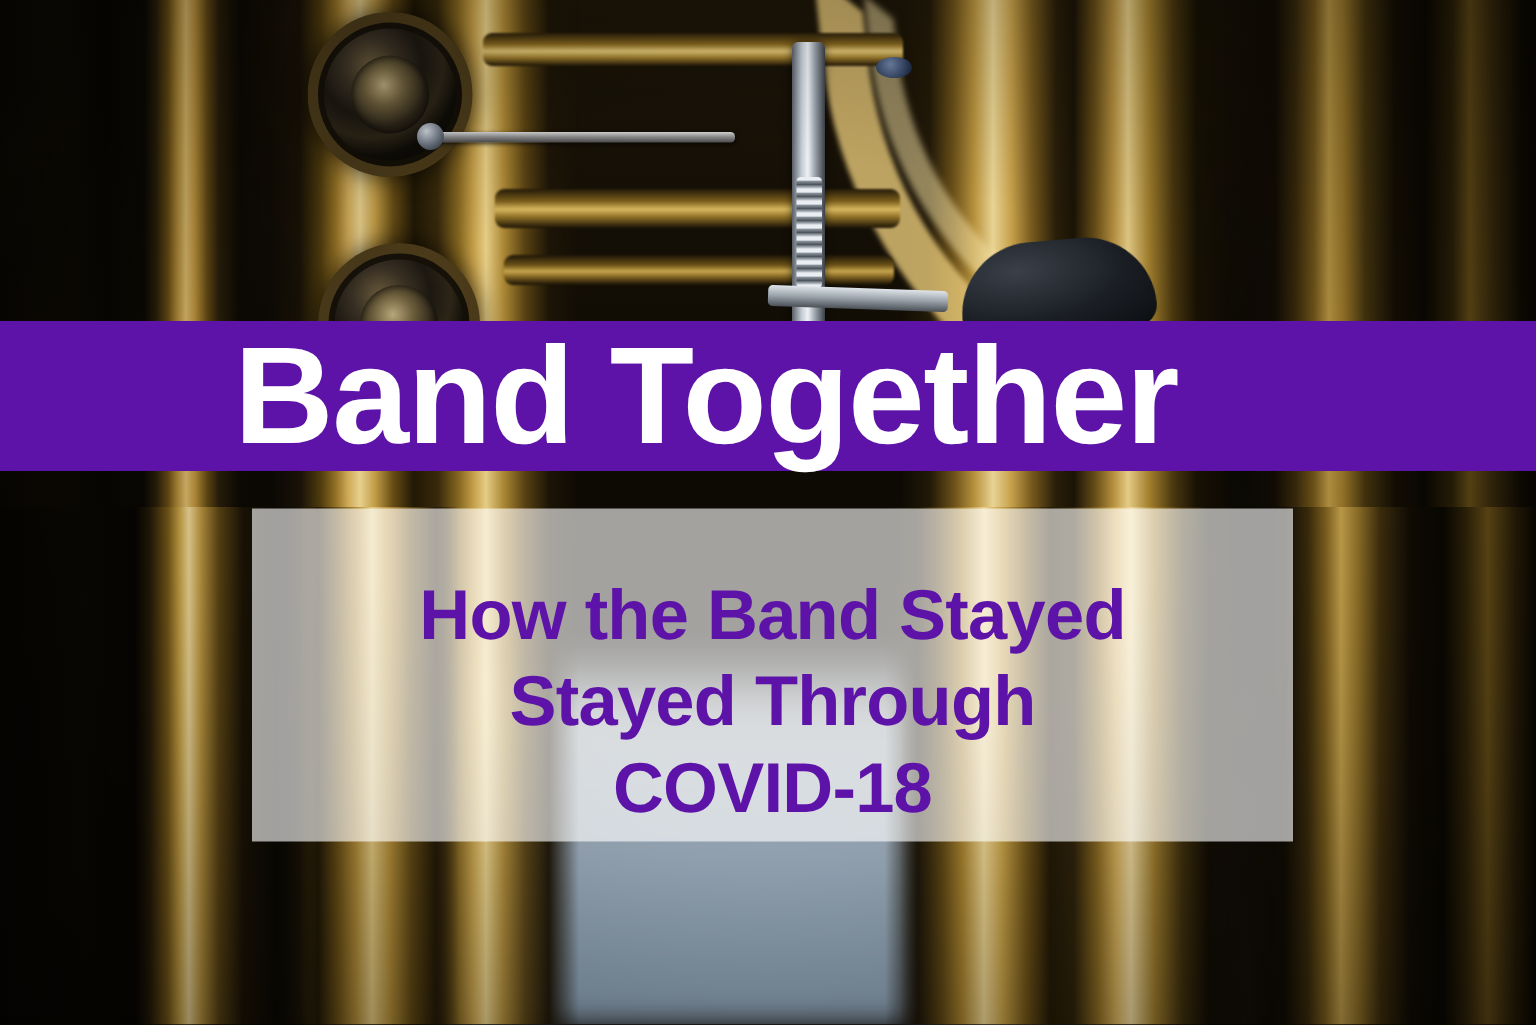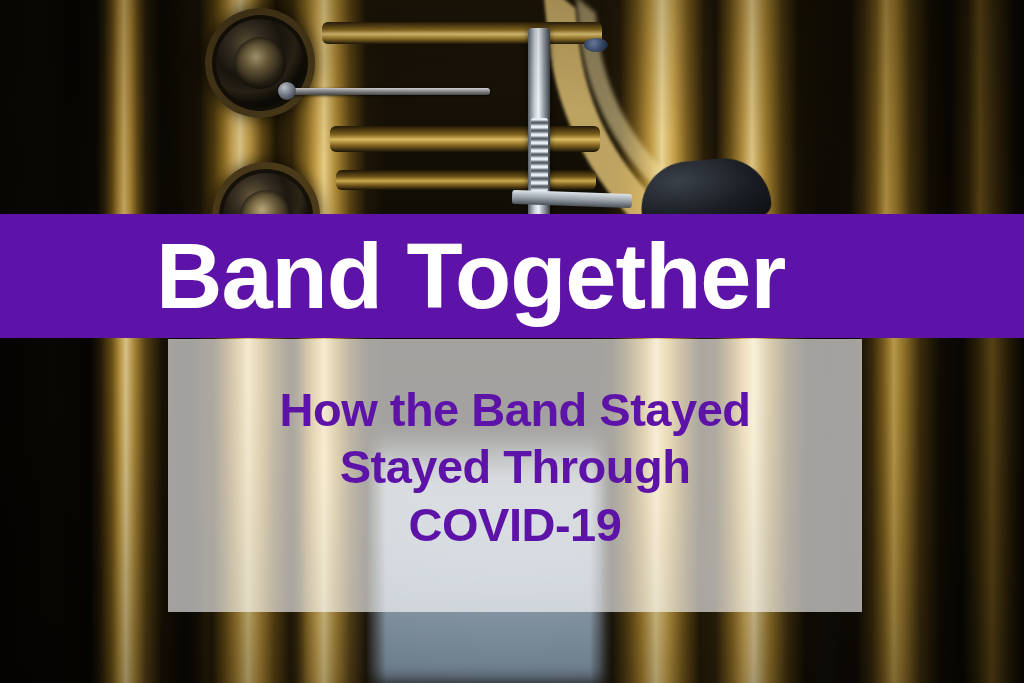--- a/index.html
+++ b/index.html
@@ -309,25 +309,25 @@
 
     <div class="dark-shape"></div>
     <div class="chrome-bar"></div>
     <div class="spring"></div>
     <div class="chrome-foot"></div>
     <div class="blue-cap"></div>
 
     <div class="photo-vignette"></div>
   </div>
 
-  <div class="subtitle-panel" id="subtitle-panel" style="left: 168px; top: 339px; width: 694px; height: 273px; background: rgba(255, 255, 255, 0.62);">
+  <div class="subtitle-panel" id="subtitle-panel" style="left: 168px; top: 339px; width: 694px; height: 222px; background: rgba(255, 255, 255, 0.62);">
     <div class="subtitle-text" id="subtitle-text" style="color: rgb(94, 19, 168);">
       <span class="line">How the Band Stayed</span>
       <span class="line">Stayed Through</span>
-      <span class="line">COVID-19</span>
+      <span class="line">COVID-18</span>
     </div>
   </div>
 
-  <div class="title-band" id="title-band" style="top: 214px; height: 124px; background: rgb(94, 19, 168);">
+  <div class="title-band" id="title-band" style="top: 214px; height: 100px; background: rgb(94, 19, 168);">
     <div class="title-text">Band Together</div>
   </div>
 
 </div>
 
 </body></html>

